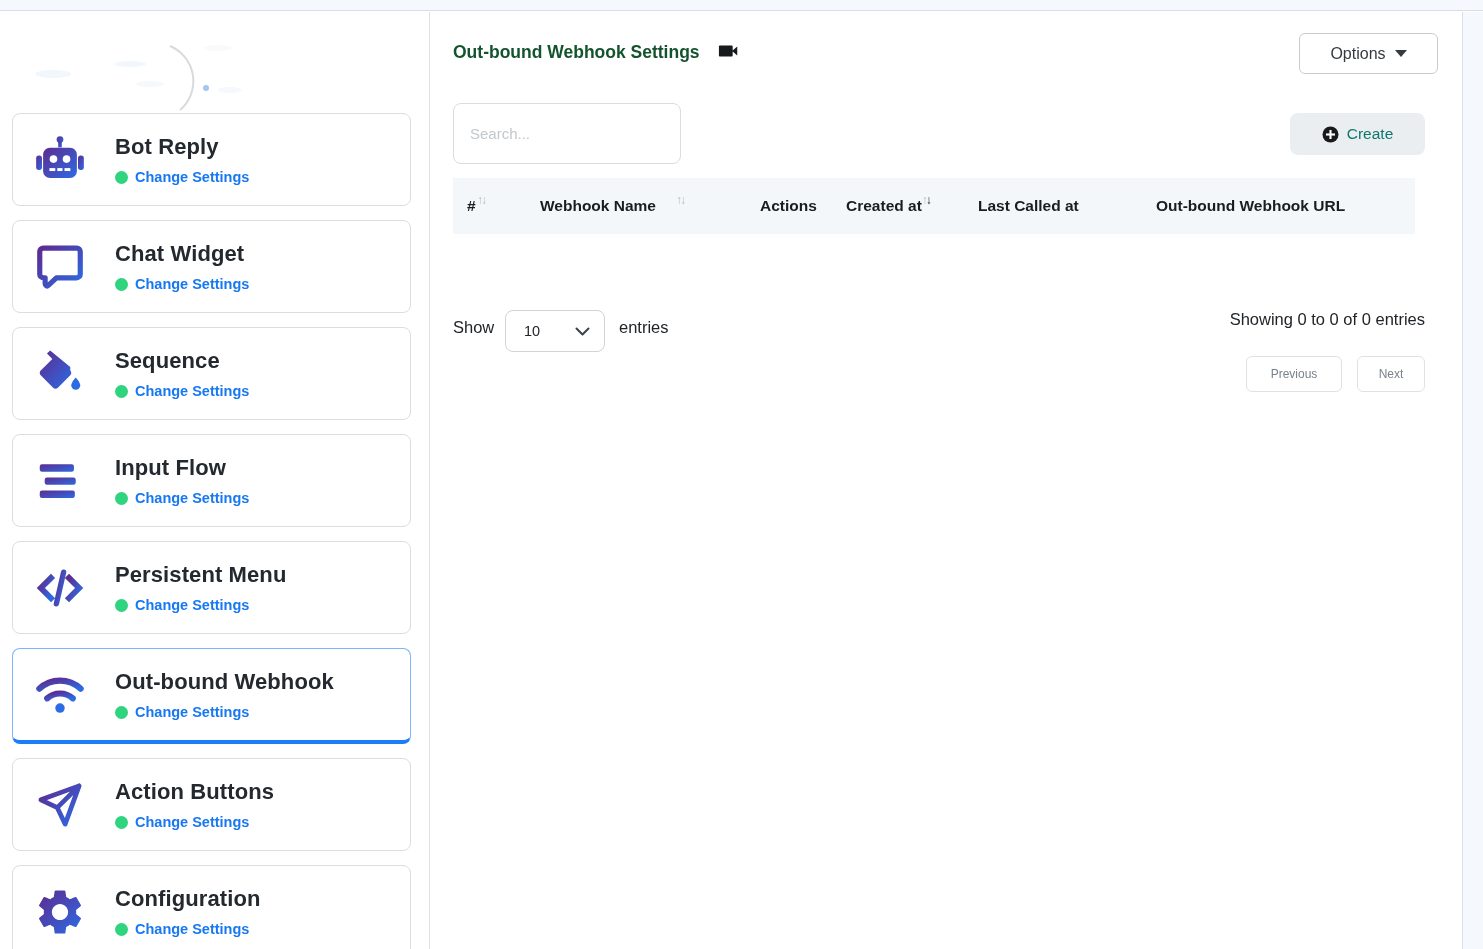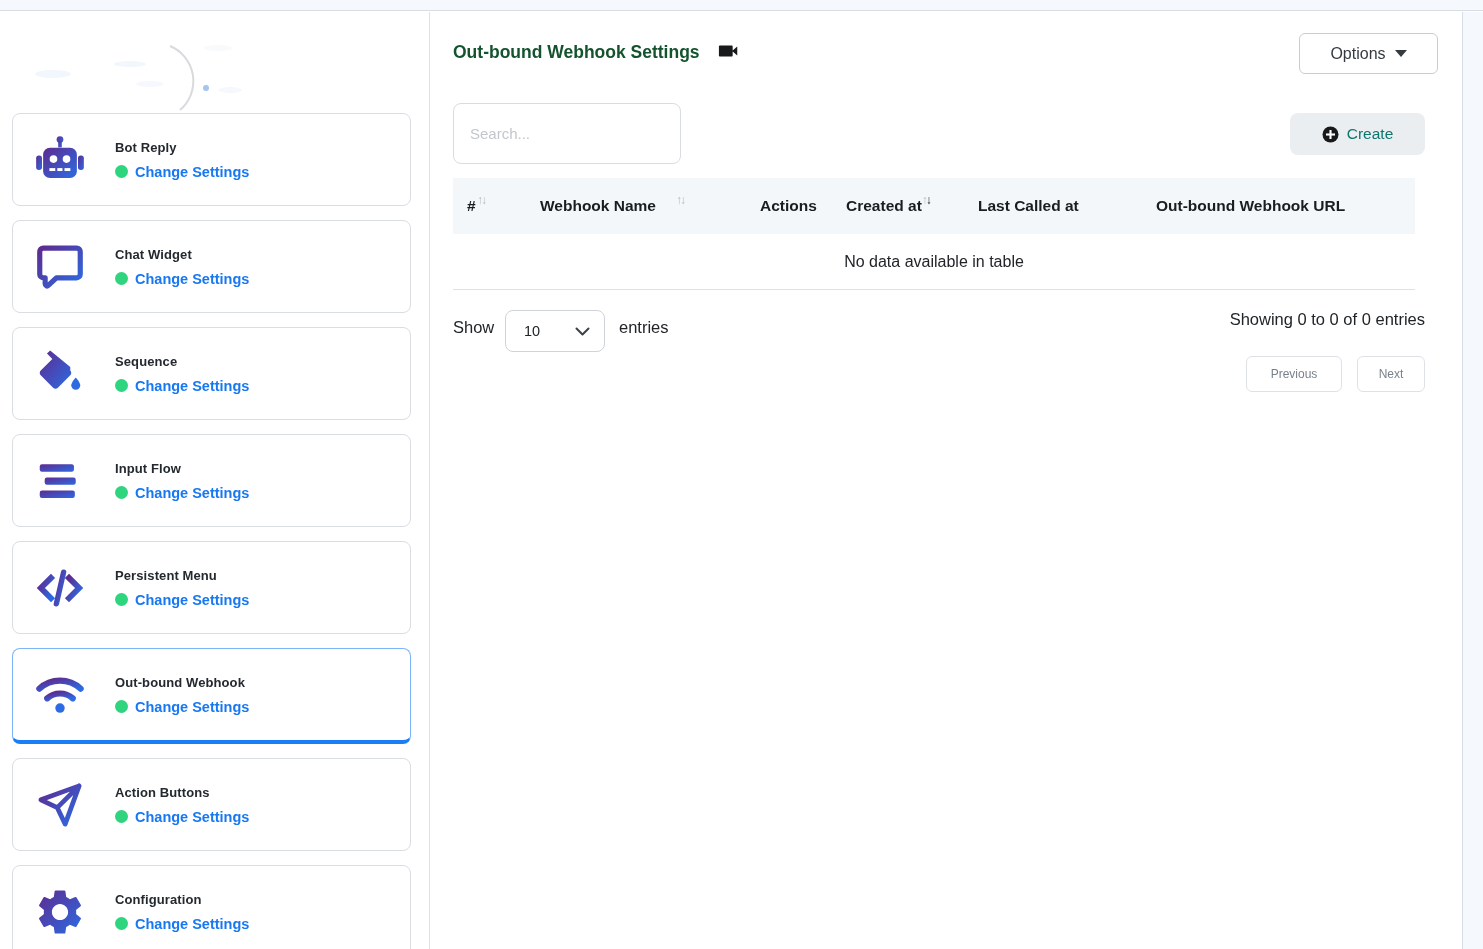--- a/index.html
+++ b/index.html
@@ -18,21 +18,21 @@
   .logo-wrap{position:relative;height:101px;}
   .side-card{
     margin:0 0 14px 12px;width:399px;height:93px;box-sizing:border-box;
     background:#fff;border:1px solid #dadde1;border-radius:8px;
     display:flex;align-items:center;cursor:pointer;
   }
   .side-card.selected{border:1px solid #7db5f7;border-bottom:4px solid #1b7ef7;height:96px;}
   .side-icon{width:54px;height:54px;margin-left:20px;flex:0 0 auto;display:flex;align-items:center;justify-content:center;}
   .side-icon svg{width:54px;height:54px;}
   .side-text{margin-left:28px;}
-  .side-title{font-size:13px;font-weight:600;color:#24292f;letter-spacing:.1px;}
+  .side-title{font-size:22px;font-weight:600;color:#24292f;letter-spacing:.1px;}
   .side-sub{display:flex;align-items:center;margin-top:9px;}
   .status-dot{width:13px;height:13px;border-radius:50%;background:#2ed47e;flex:0 0 auto;}
   .change-link{margin-left:7px;font-size:14.5px;font-weight:700;color:#1778f2;text-decoration:none;}
 
   
   .main{position:absolute;left:431px;top:12px;right:21px;bottom:0;background:#fff;}
   .page-title{position:absolute;left:22px;top:30px;font-size:17.5px;font-weight:700;color:#14532d;}
   .video-icon{position:absolute;left:287px;top:30px;width:22px;height:18px;}
   .options-btn{
     position:absolute;right:24px;top:21px;width:139px;height:41px;box-sizing:border-box;
@@ -288,23 +288,20 @@
       <span>Created at</span><span class="sort-arrows">↑<span class="active">↓</span></span>
     </span>
     <span class="th" style="left:525px">
       <span>Last Called at</span>
     </span>
     <span class="th" style="left:703px">
       <span>Out-bound Webhook URL</span>
     </span>
   </div>
 
-  <div class="empty-row">
-    <span>No data available in table</span>
-  </div>
 
   <span class="show-label">Show</span>
   <div class="page-size">
     <span>10</span>
     <span style="display:flex">
       <svg width="15" height="9" viewBox="0 0 15 9">
           <polyline points="1.5,1.5 7.5,7.5 13.5,1.5" fill="none" stroke="#3b4248" stroke-width="2" stroke-linecap="round" stroke-linejoin="round"></polyline>
         </svg>
     </span>
   </div>

